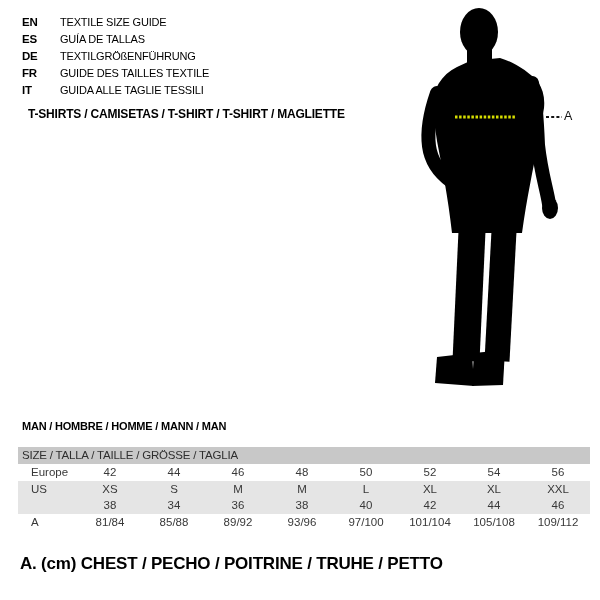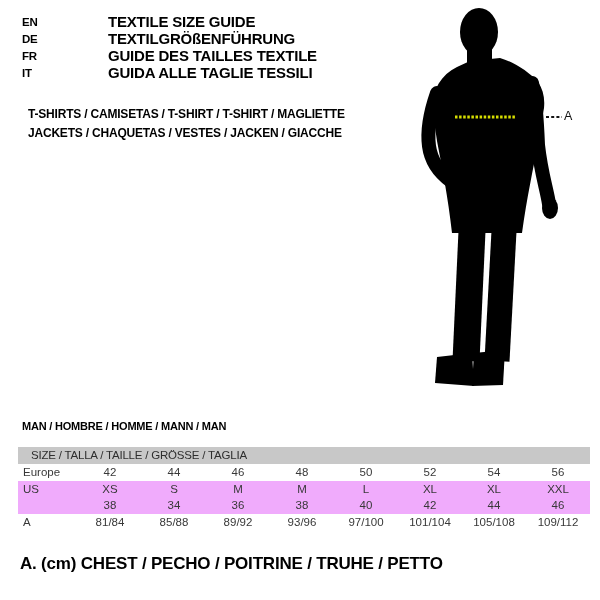--- a/index.html
+++ b/index.html
@@ -7,23 +7,23 @@
   body {
     position: relative;
     background: #ffffff;
     font-family: "Liberation Sans", sans-serif;
     color: #000;
     overflow: hidden;
   }
 
   
   .langs { position: absolute; left: 22px; top: 13px; }
-  .lang-row { display: flex; height: 17px; align-items: center; gap: 20px; }
+  .lang-row { display: flex; height: 17px; align-items: center; }
   .lang-code { width: 38px; font-size: 11.5px; font-weight: 700; letter-spacing: -0.2px; }
-  .lang-label { font-size: 15px; font-weight: 700; letter-spacing: -0.2px; white-space: nowrap; margin-left: 28px; }
+  .lang-label { font-size: 11px; font-weight: 400; letter-spacing: -0.2px; white-space: nowrap; }
 
   
   .cats { position: absolute; left: 28px; top: 105px; }
   .cat-line { font-size: 12px; font-weight: 700; line-height: 18.5px; letter-spacing: -0.2px; white-space: nowrap; }
 
   
   .figure { position: absolute; left: 410px; top: 5px; width: 190px; height: 390px; }
   .figure svg { display: block; }
   .a-label {
     position: absolute; left: 154px; top: 104px;
@@ -34,63 +34,66 @@
   .section-title {
     position: absolute; left: 22px; top: 420px;
     font-size: 11px; font-weight: 700; letter-spacing: -0.2px; white-space: nowrap;
   }
 
   
   .size-table { position: absolute; left: 18px; top: 447px; width: 572px; }
   .thead {
     height: 17px; line-height: 17px;
     background: #c8c8c8; color: #2e2e2e;
-    font-size: 11.5px; padding-left: 13px; letter-spacing: -0.2px; white-space: nowrap;
+    font-size: 11.5px; padding-left: 4px; letter-spacing: -0.2px; white-space: nowrap;
   }
   .trow {
     display: grid;
     grid-template-columns: 60px repeat(8, 1fr);
     height: 16.5px; align-items: center;
     font-size: 11.5px; color: #383838;
   }
-  .trow.shaded { background: #f0abfc; }
-  .tlabel { padding-left: 5px; text-align: left; }
+  .trow.shaded { background: #e5e5e5; }
+  .tlabel { padding-left: 5px; text-align: left; margin-left: 8px; }
   .tcell { text-align: center; }
 
   
   .footnote {
     position: absolute; left: 20px; top: 547px;
     font-size: 17px; font-weight: 700; letter-spacing: -0.2px; white-space: nowrap; margin-top: 7px;
   }
 </style>
 </head>
 <body>
 
 <div class="langs">
   <div class="lang-row">
     <span class="lang-code">EN</span>
     <span class="lang-label">TEXTILE SIZE GUIDE</span>
   </div>
   <div class="lang-row">
+    <span class="lang-code">ES</span>
+    <span class="lang-label">GUÍA DE TALLAS</span>
+  </div>
+  <div class="lang-row">
     <span class="lang-code">DE</span>
     <span class="lang-label">TEXTILGRÖßENFÜHRUNG</span>
   </div>
   <div class="lang-row">
     <span class="lang-code">FR</span>
     <span class="lang-label">GUIDE DES TAILLES TEXTILE</span>
   </div>
   <div class="lang-row">
     <span class="lang-code">IT</span>
     <span class="lang-label">GUIDA ALLE TAGLIE TESSILI</span>
   </div>
 </div>
 
 <div class="cats">
   <div class="cat-line">T-SHIRTS / CAMISETAS / T-SHIRT / T-SHIRT / MAGLIETTE</div>
-  <div class="cat-line">JACKETS / CHAQUETAS / VESTES / JACKEN / GIACCHE</div>
 </div>
 
 <div class="figure">
   <svg width="165" height="390" viewBox="0 0 165 390" aria-hidden="true">
     <g fill="#000000">
       <ellipse cx="69" cy="27" rx="19" ry="24"></ellipse>
       <rect x="57" y="38" width="25" height="26"></rect>
       <path d="M22,102 C23,84 31,70 47,62 L60,56 L90,53 C104,57 119,67 128,77 C133,84 135,93 134,103 L128,138 C123,165 117,192 112,228 L42,228 C38,192 32,162 27,136 Z"></path>
       <path d="M122,78 C126,95 127,115 128,140 C131,168 137,185 139,199" stroke="#000000" stroke-width="14" fill="none" stroke-linecap="round"></path>
       <ellipse cx="140" cy="203" rx="8" ry="11"></ellipse>

